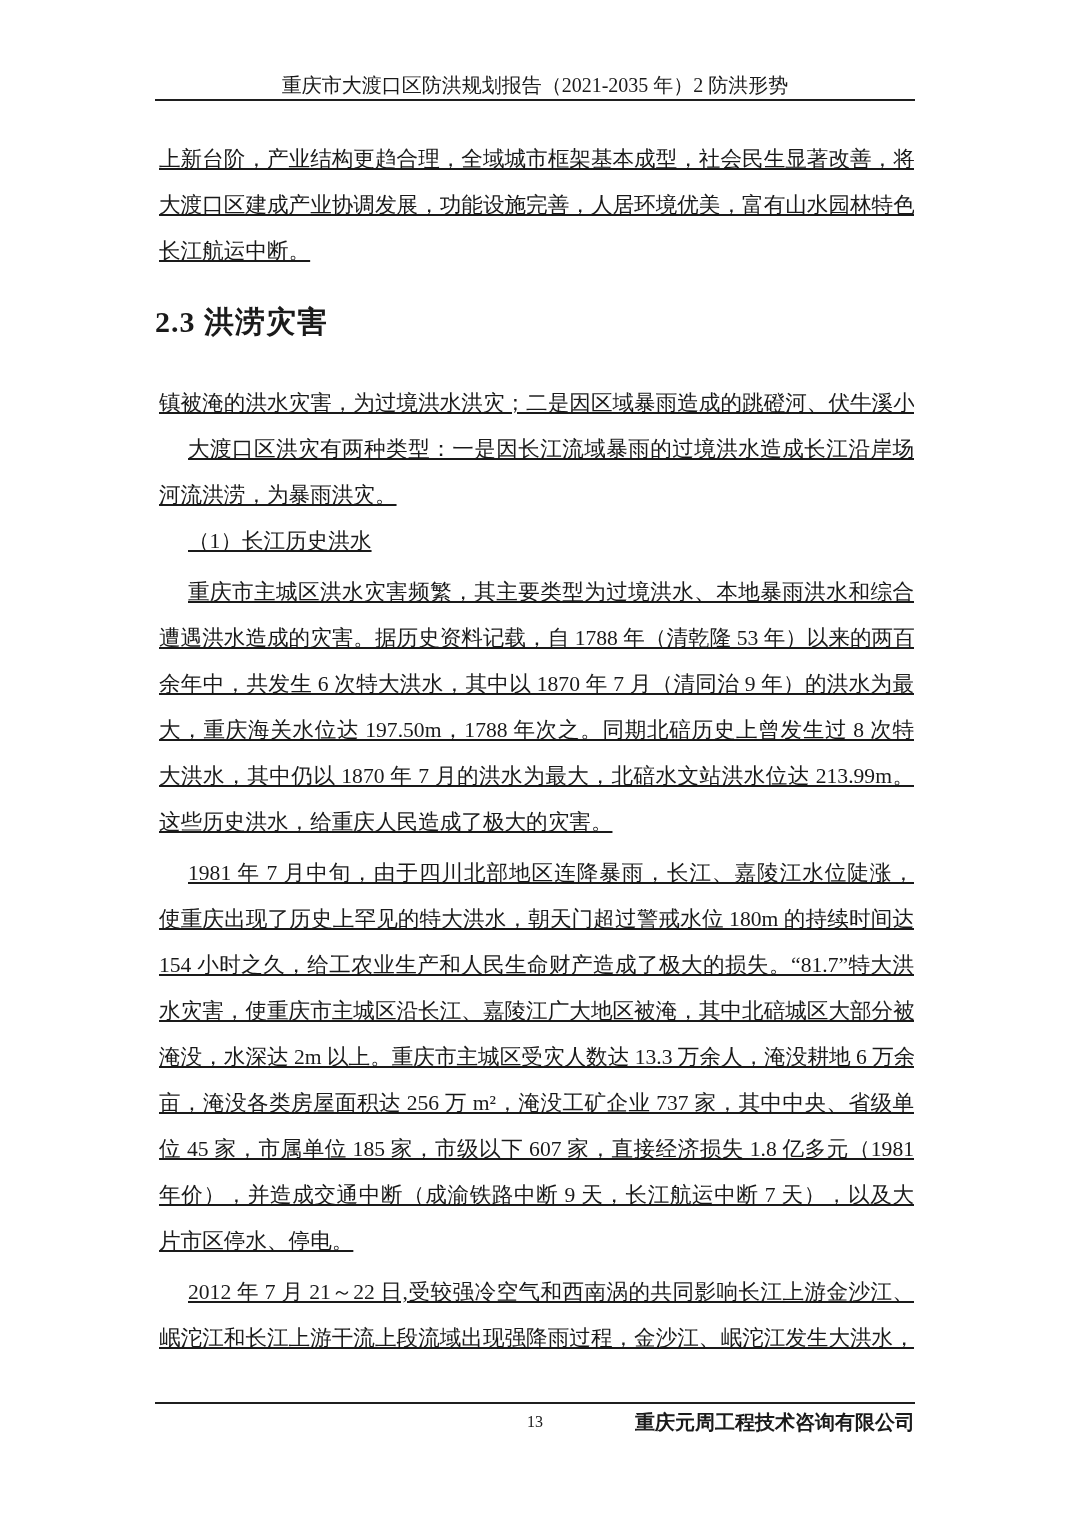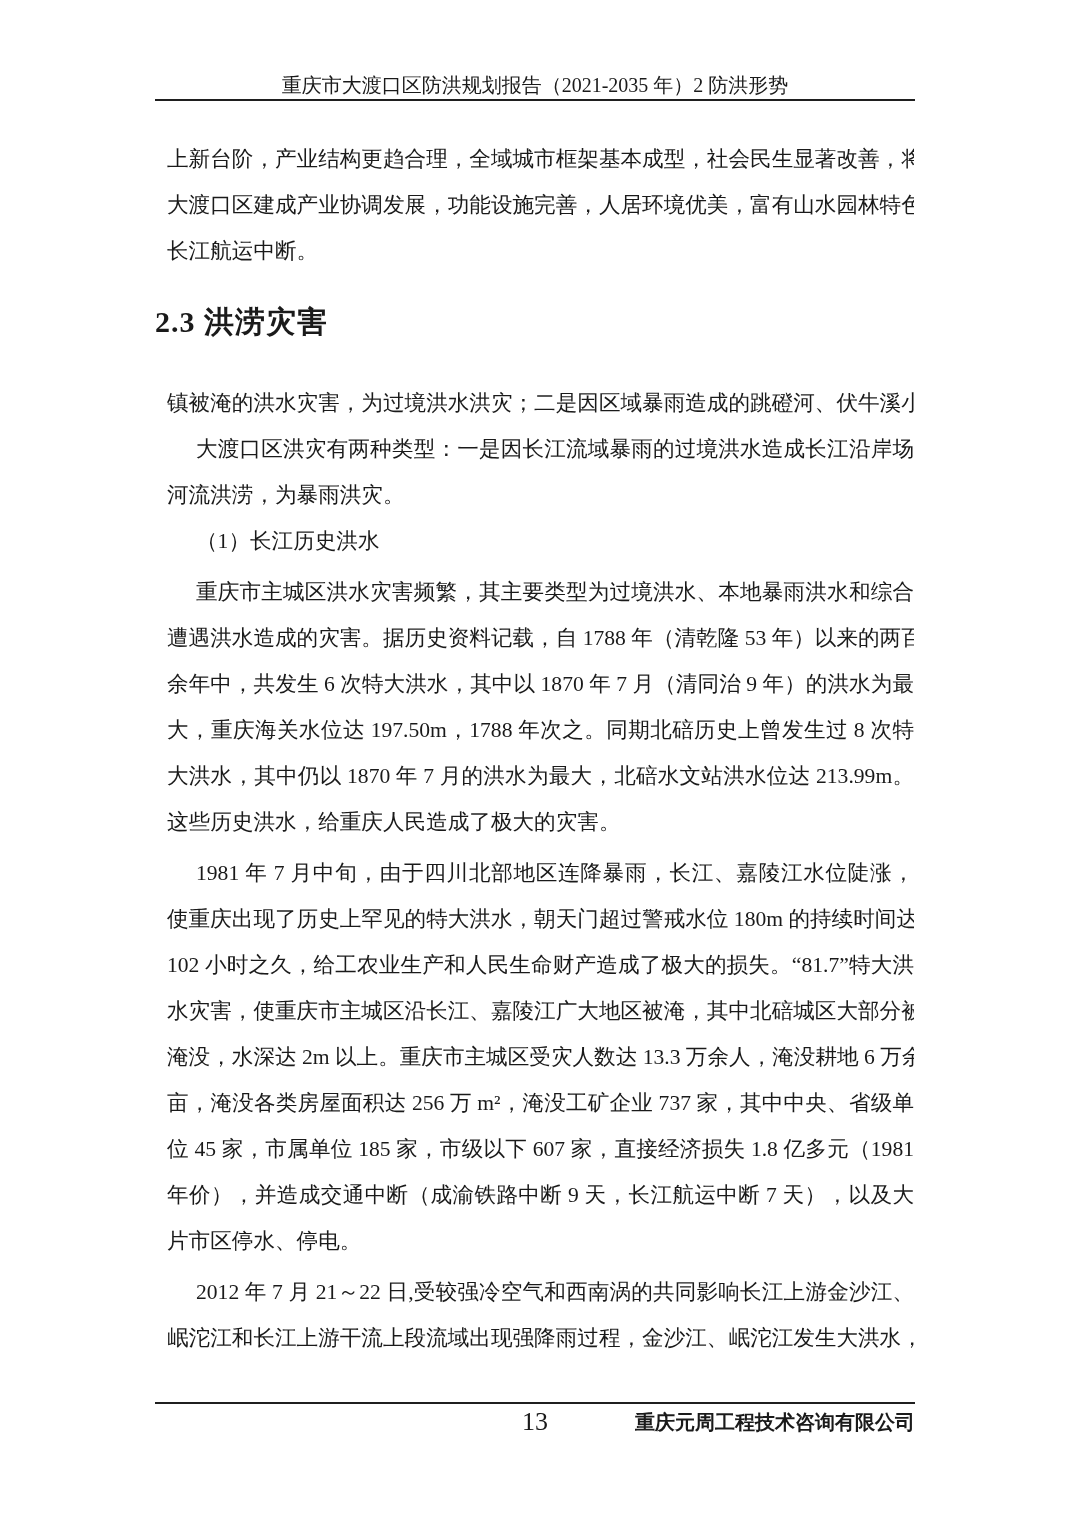--- a/index.html
+++ b/index.html
@@ -35,21 +35,21 @@
     height: 2px;
     background: #1f1f1f;
   }
   .content {
     position: absolute;
     left: 155px;
     top: 136px;
     width: 759px;
     font-size: 21.6px;
   }
-  .para { margin: 0 0 5px 12px; }
+  .para { margin: 0 0 5px 4px; text-decoration: underline; }
   .para:first-child { margin-bottom: 0; }
   .line {
     height: 46px;
     line-height: 46px;
     text-align: justify;
     text-align-last: justify;
     white-space: nowrap;
     overflow: hidden;
   }
   .line.last {
@@ -79,21 +79,21 @@
     width: 760px;
     height: 26px;
     font-size: 20px;
     line-height: 26px;
   }
   .page-number {
     position: absolute;
     left: 0;
     right: 0;
     text-align: center;
-    font-size: 26px;
+    font-size: 16px;
   }
   .footer-company {
     position: absolute;
     right: 0;
     top: 0;
     font-weight: bold;
   }
 </style>
 </head>
 <body>
@@ -124,21 +124,21 @@
         <div class="line indent">重庆市主城区洪水灾害频繁，其主要类型为过境洪水、本地暴雨洪水和综合</div>
         <div class="line">遭遇洪水造成的灾害。据历史资料记载，自 1788 年（清乾隆 53 年）以来的两百</div>
         <div class="line">余年中，共发生 6 次特大洪水，其中以 1870 年 7 月（清同治 9 年）的洪水为最</div>
         <div class="line">大，重庆海关水位达 197.50m，1788 年次之。同期北碚历史上曾发生过 8 次特</div>
         <div class="line">大洪水，其中仍以 1870 年 7 月的洪水为最大，北碚水文站洪水位达 213.99m。</div>
         <div class="line last">这些历史洪水，给重庆人民造成了极大的灾害。</div>
       </div>
       <div class="para">
         <div class="line indent">1981 年 7 月中旬，由于四川北部地区连降暴雨，长江、嘉陵江水位陡涨，</div>
         <div class="line">使重庆出现了历史上罕见的特大洪水，朝天门超过警戒水位 180m 的持续时间达</div>
-        <div class="line">102 小时之久，给工农业生产和人民生命财产造成了极大的损失。“81.7”特大洪</div>
+        <div class="line">154 小时之久，给工农业生产和人民生命财产造成了极大的损失。“81.7”特大洪</div>
         <div class="line">水灾害，使重庆市主城区沿长江、嘉陵江广大地区被淹，其中北碚城区大部分被</div>
         <div class="line">淹没，水深达 2m 以上。重庆市主城区受灾人数达 13.3 万余人，淹没耕地 6 万余</div>
         <div class="line">亩，淹没各类房屋面积达 256 万 m²，淹没工矿企业 737 家，其中中央、省级单</div>
         <div class="line">位 45 家，市属单位 185 家，市级以下 607 家，直接经济损失 1.8 亿多元（1981</div>
         <div class="line">年价），并造成交通中断（成渝铁路中断 9 天，长江航运中断 7 天），以及大</div>
         <div class="line last">片市区停水、停电。</div>
       </div>
       <div class="para">
         <div class="line indent">2012 年 7 月 21～22 日,受较强冷空气和西南涡的共同影响长江上游金沙江、</div>
         <div class="line">岷沱江和长江上游干流上段流域出现强降雨过程，金沙江、岷沱江发生大洪水，</div>

